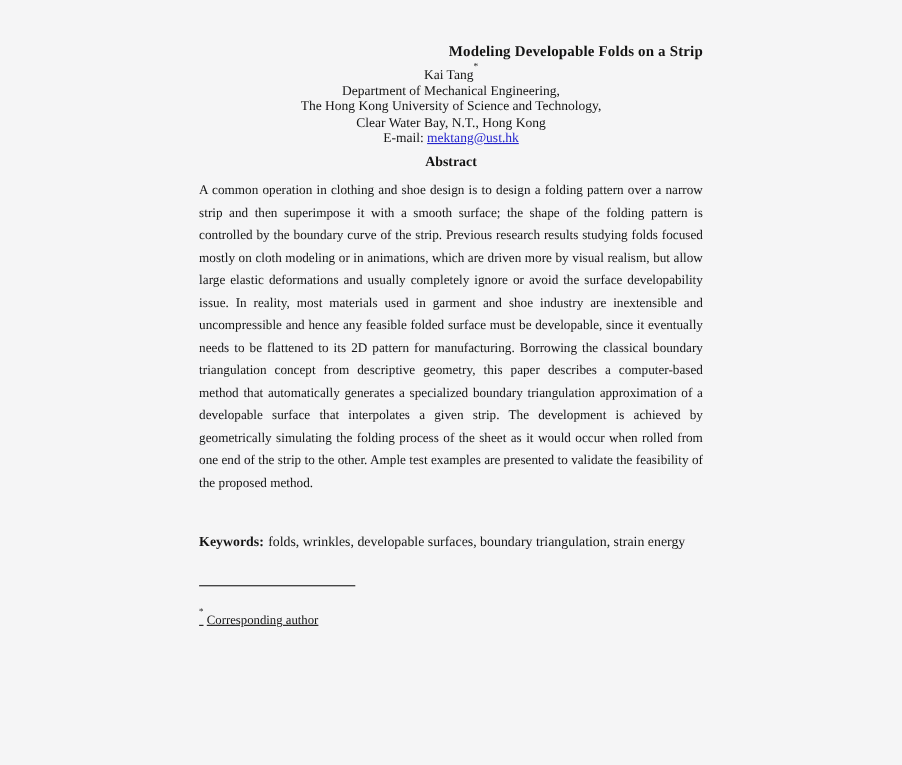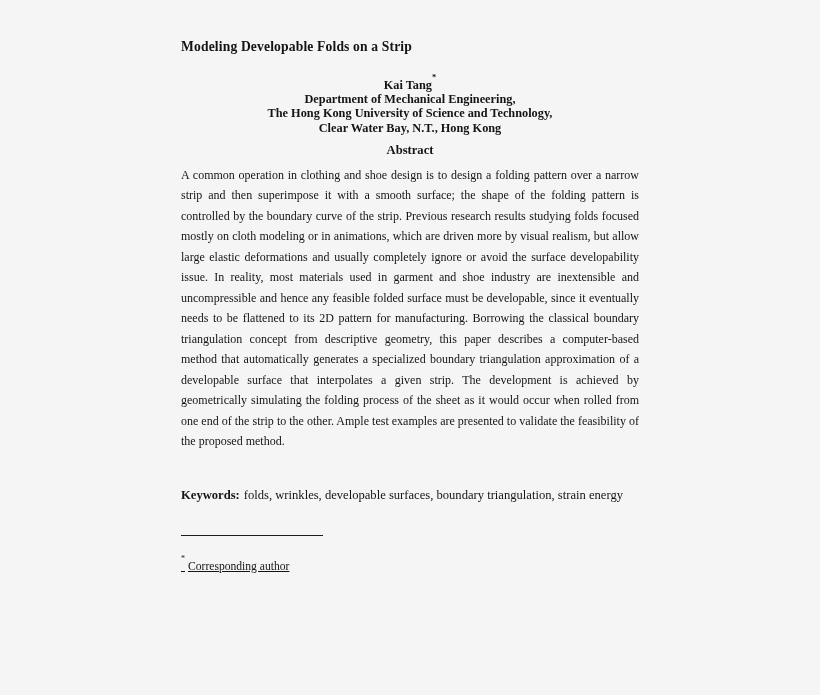--- a/index.html
+++ b/index.html
@@ -19,32 +19,32 @@
     color: var(--text);
   }
   .content {
     position: absolute;
     left: 181px;
     top: 0;
     width: 458px;
   }
   .title {
     margin-top: 39px;
-    text-align: left;
+    text-align: right;
     font-weight: bold;
     font-size: 13.6px;
     line-height: 15px;
     letter-spacing: 0.15px;
   }
   .author-block {
     text-align: center;
     font-size: 12.3px;
     line-height: 14.2px;
   }
-  .author-block-1 { margin-top: 24px; font-weight: bold; }
+  .author-block-1 { margin-top: 7px; }
   .author-block-2 { margin-top: 13px; }
   .author-marker {
     font-size: 8.5px;
     position: relative;
     top: -4px;
     line-height: 0;
   }
   .email-link {
     color: var(--link);
     text-decoration: underline;
@@ -96,20 +96,21 @@
 <div class="page">
   <div class="content">
 
     <div class="title">Modeling Developable Folds on a Strip</div>
 
     <div class="author-block author-block-1">
       <div><span>Kai Tang</span><sup class="author-marker">*</sup></div>
       <div>Department of Mechanical Engineering,</div>
       <div>The Hong Kong University of Science and Technology,</div>
       <div>Clear Water Bay, N.T., Hong Kong</div>
+      <div><span>E-mail:</span><a class="email-link">mektang@ust.hk</a></div>
     </div>
 
 
     <div class="abstract-heading">Abstract</div>
 
     <div class="abstract-text">A common operation in clothing and shoe design is to design a folding pattern over a narrow strip and then superimpose it with a smooth surface; the shape of the folding pattern is controlled by the boundary curve of the strip. Previous research results studying folds focused mostly on cloth modeling or in animations, which are driven more by visual realism, but allow large elastic deformations and usually completely ignore or avoid the surface developability issue.  In reality, most materials used in garment and shoe industry are inextensible and uncompressible and hence any feasible folded surface must be developable, since it eventually needs to be flattened to its 2D pattern for manufacturing. Borrowing the classical boundary triangulation concept from descriptive geometry, this paper describes a computer-based method that automatically generates a specialized boundary triangulation approximation of a developable surface that interpolates a given strip. The development is achieved by geometrically simulating the folding process of the sheet as it would occur when rolled from one end of the strip to the other. Ample test examples are presented to validate the feasibility of the proposed method.</div>
 
     <div class="keywords">
       <span class="keywords-label">Keywords:</span><span class="keywords-text">folds, wrinkles, developable surfaces, boundary triangulation, strain energy</span>
     </div>

